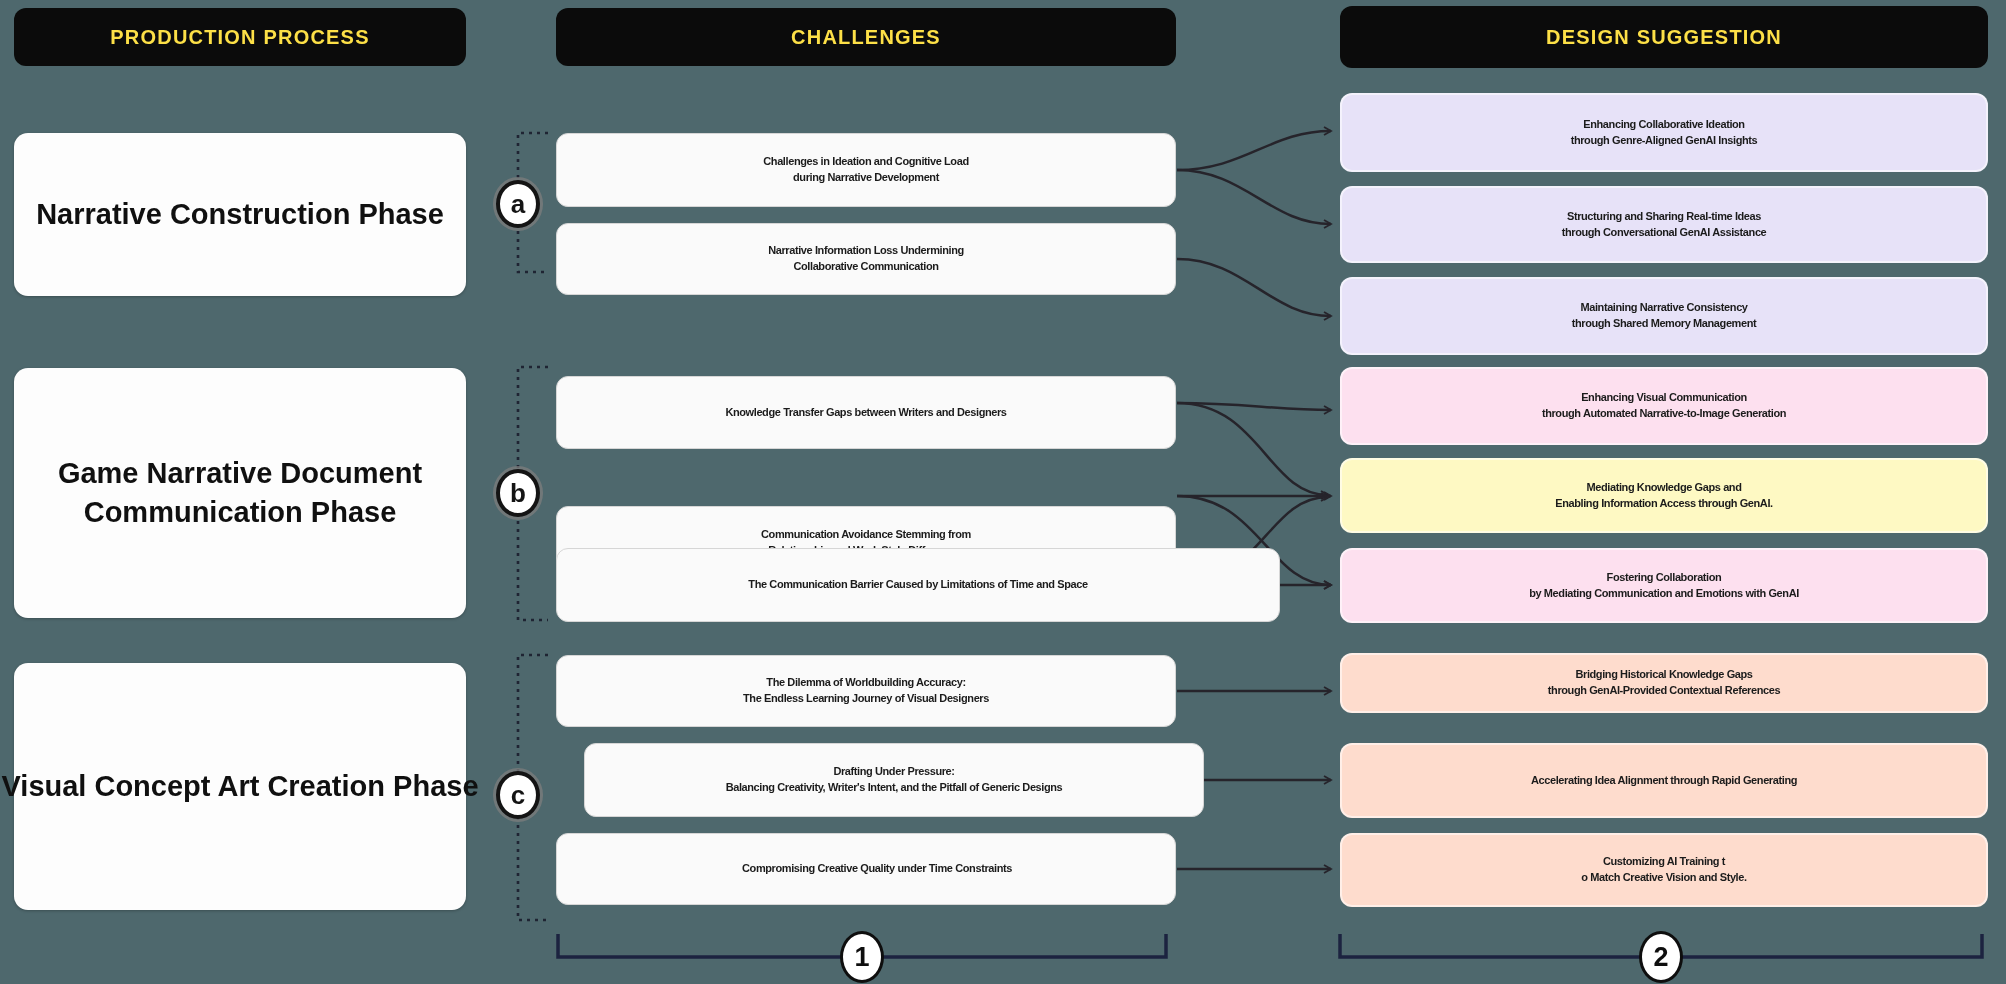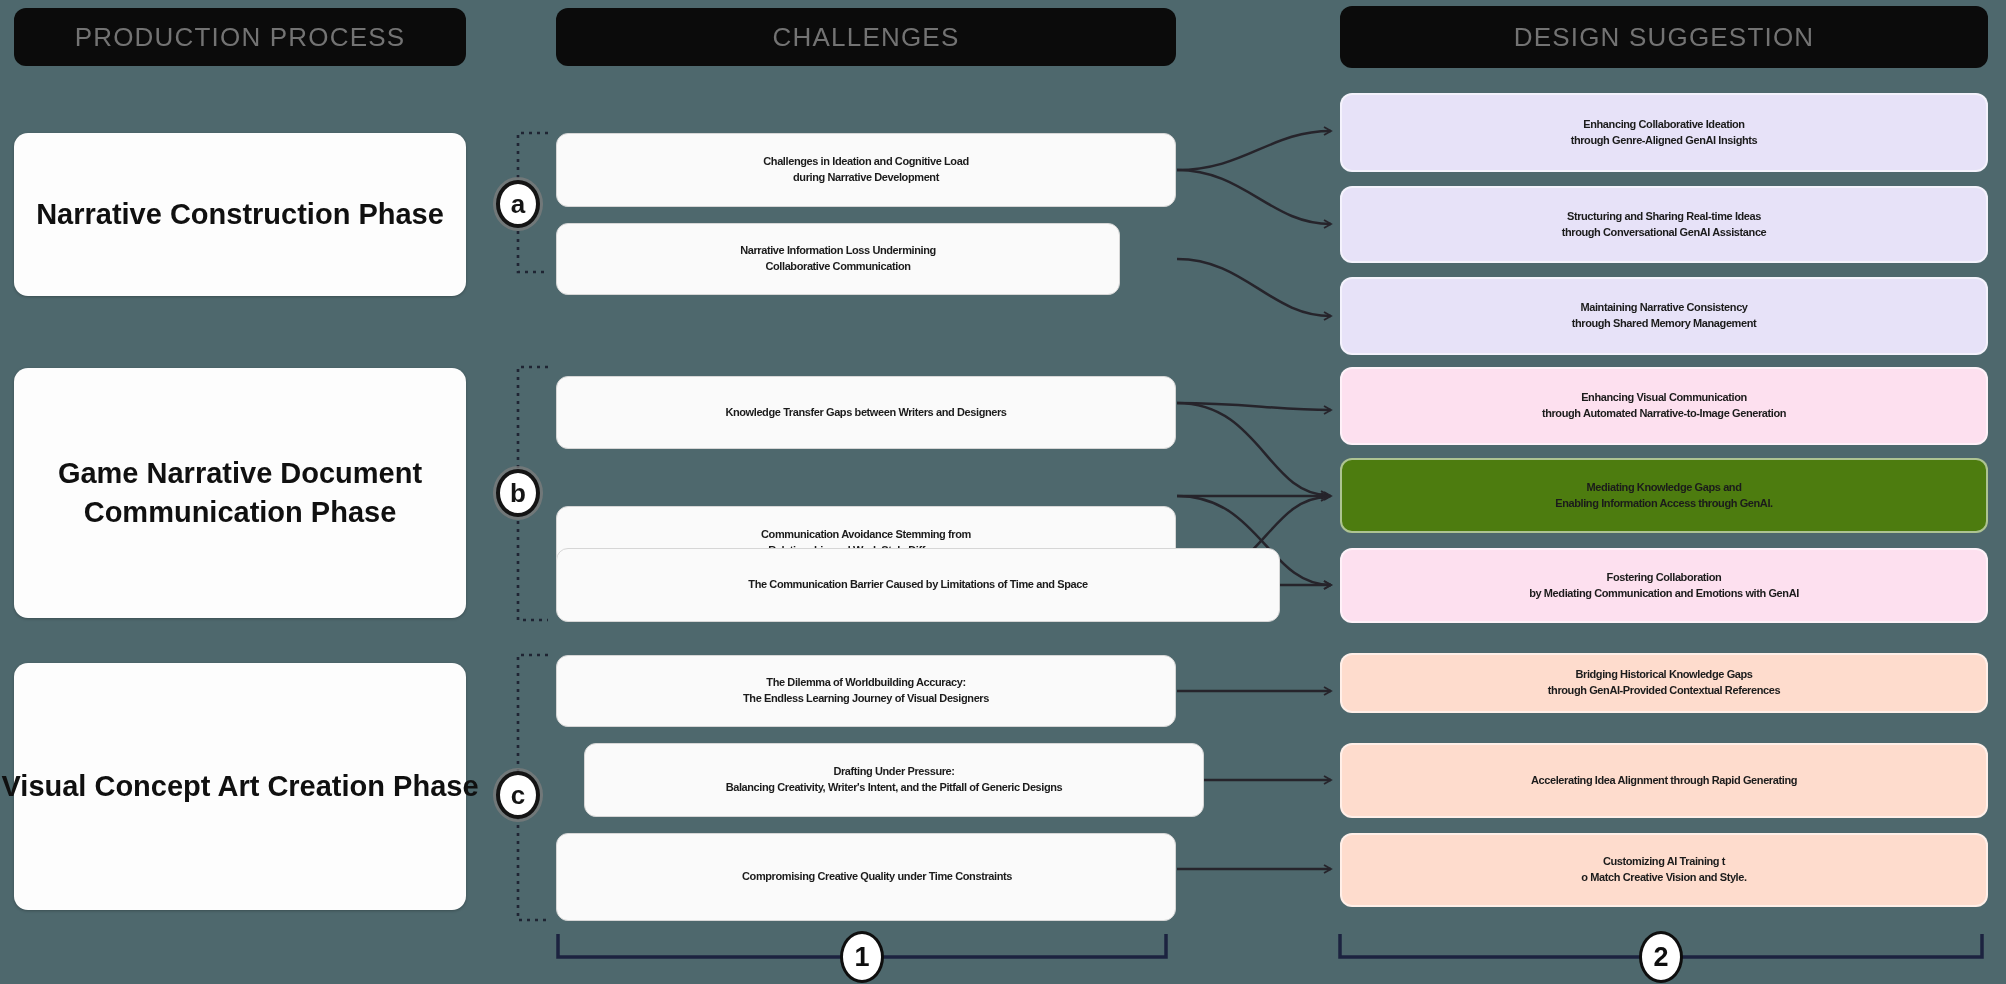--- a/index.html
+++ b/index.html
@@ -1,20 +1,20 @@
 <!DOCTYPE html>
 <html><head>
 <meta charset="utf-8">
 <style>
   html,body{margin:0;padding:0;}
   body{background:#4e686d;font-family:"Liberation Sans","DejaVu Sans",sans-serif;}
   .canvas{position:relative;width:2006px;height:984px;background:#4e686d;overflow:hidden;}
 
   .col-header{position:absolute;background:#0b0b0b;border-radius:12px;display:flex;align-items:center;justify-content:center;}
-  .col-header span{color:#737373;font-weight:normal;font-size:26px;letter-spacing:1.2px;}
+  .col-header span{color:#fde047;font-weight:bold;font-size:20px;letter-spacing:1.2px;}
 
   .phase-box{position:absolute;background:#fdfdfd;border-radius:14px;display:flex;flex-direction:column;align-items:center;justify-content:center;box-shadow:0 1px 3px rgba(0,0,0,0.25);}
   .phase-line{font-size:29px;font-weight:bold;color:#101010;line-height:1.35;text-align:center;white-space:nowrap;}
 
   .challenge-box{position:absolute;background:#fafafa;border:1.5px solid #d6d6d6;border-radius:12px;display:flex;flex-direction:column;align-items:center;justify-content:center;box-sizing:border-box;}
   .suggestion-box{position:absolute;border:2px solid rgba(255,255,255,0.55);border-radius:12px;display:flex;flex-direction:column;align-items:center;justify-content:center;box-sizing:border-box;}
   .box-line{font-size:11px;font-weight:bold;color:#1b1b1b;line-height:1.45;letter-spacing:-0.4px;text-align:center;white-space:nowrap;}
 
   .marker-circle{position:absolute;width:44px;height:48px;background:#ffffff;border:4px solid #141414;border-radius:50%;box-shadow:0 0 0 3px rgba(125,125,125,0.75);display:flex;align-items:center;justify-content:center;box-sizing:border-box;z-index:5;}
   .marker-circle span{font-size:26px;font-weight:bold;color:#141414;line-height:1;}
@@ -87,21 +87,21 @@
     <span>b</span>
   </div>
   <div class="marker-circle" style="left:496px;top:771px;">
     <span>c</span>
   </div>
 
   <div class="challenge-box" style="left:556px;top:133px;width:620px;height:74px;">
     <div class="box-line">Challenges in Ideation and Cognitive Load</div>
     <div class="box-line">during Narrative Development</div>
   </div>
-  <div class="challenge-box" style="left:556px;top:223px;width:564px;height:72px;">
+  <div class="challenge-box" style="left:556px;top:223px;width:620px;height:72px;">
     <div class="box-line">Narrative Information Loss Undermining</div>
     <div class="box-line">Collaborative Communication</div>
   </div>
   <div class="challenge-box" style="left:556px;top:376px;width:620px;height:73px;">
     <div class="box-line">Knowledge Transfer Gaps between Writers and Designers</div>
   </div>
   <div class="challenge-box" style="left:556px;top:460px;width:620px;height:73px;margin-top:46px;">
     <div class="box-line">Communication Avoidance Stemming from</div>
     <div class="box-line">Relationship and Work Style Differences</div>
   </div>
@@ -109,41 +109,41 @@
     <div class="box-line">The Communication Barrier Caused by Limitations of Time and Space</div>
   </div>
   <div class="challenge-box" style="left:556px;top:655px;width:620px;height:72px;">
     <div class="box-line">The Dilemma of Worldbuilding Accuracy:</div>
     <div class="box-line">The Endless Learning Journey of Visual Designers</div>
   </div>
   <div class="challenge-box" style="left:584px;top:743px;width:620px;height:74px;">
     <div class="box-line">Drafting Under Pressure:</div>
     <div class="box-line">Balancing Creativity, Writer's Intent, and the Pitfall of Generic Designs</div>
   </div>
-  <div class="challenge-box" style="left:556px;top:833px;width:620px;height:88px;padding-left:22px;">
+  <div class="challenge-box" style="left:556px;top:833px;width:620px;height:72px;padding-left:22px;">
     <div class="box-line">Compromising Creative Quality under Time Constraints</div>
   </div>
 
   <div class="suggestion-box" style="left: 1340px; top: 93px; width: 648px; height: 79px; background: rgb(231, 226, 248);">
     <div class="box-line">Enhancing Collaborative Ideation</div>
     <div class="box-line">through Genre-Aligned GenAI Insights</div>
   </div>
   <div class="suggestion-box" style="left: 1340px; top: 186px; width: 648px; height: 77px; background: rgb(231, 226, 248);">
     <div class="box-line">Structuring and Sharing Real-time Ideas</div>
     <div class="box-line">through Conversational GenAI Assistance</div>
   </div>
   <div class="suggestion-box" style="left: 1340px; top: 277px; width: 648px; height: 78px; background: rgb(231, 226, 248);">
     <div class="box-line">Maintaining Narrative Consistency</div>
     <div class="box-line">through Shared Memory Management</div>
   </div>
   <div class="suggestion-box" style="left: 1340px; top: 367px; width: 648px; height: 78px; background: rgb(253, 224, 239);">
     <div class="box-line">Enhancing Visual Communication</div>
     <div class="box-line">through Automated Narrative-to-Image Generation</div>
   </div>
-  <div class="suggestion-box" style="left: 1340px; top: 458px; width: 648px; height: 75px; background: #4d7c0f;">
+  <div class="suggestion-box" style="left: 1340px; top: 458px; width: 648px; height: 75px; background: #fef9c3;">
     <div class="box-line">Mediating Knowledge Gaps and</div>
     <div class="box-line">Enabling Information Access through GenAI.</div>
   </div>
   <div class="suggestion-box" style="left: 1340px; top: 548px; width: 648px; height: 75px; background: rgb(253, 224, 239);">
     <div class="box-line">Fostering Collaboration</div>
     <div class="box-line">by Mediating Communication and Emotions with GenAI</div>
   </div>
   <div class="suggestion-box" style="left: 1340px; top: 653px; width: 648px; height: 60px; background: rgb(254, 220, 205);">
     <div class="box-line">Bridging Historical Knowledge Gaps</div>
     <div class="box-line">through GenAI-Provided Contextual References</div>

